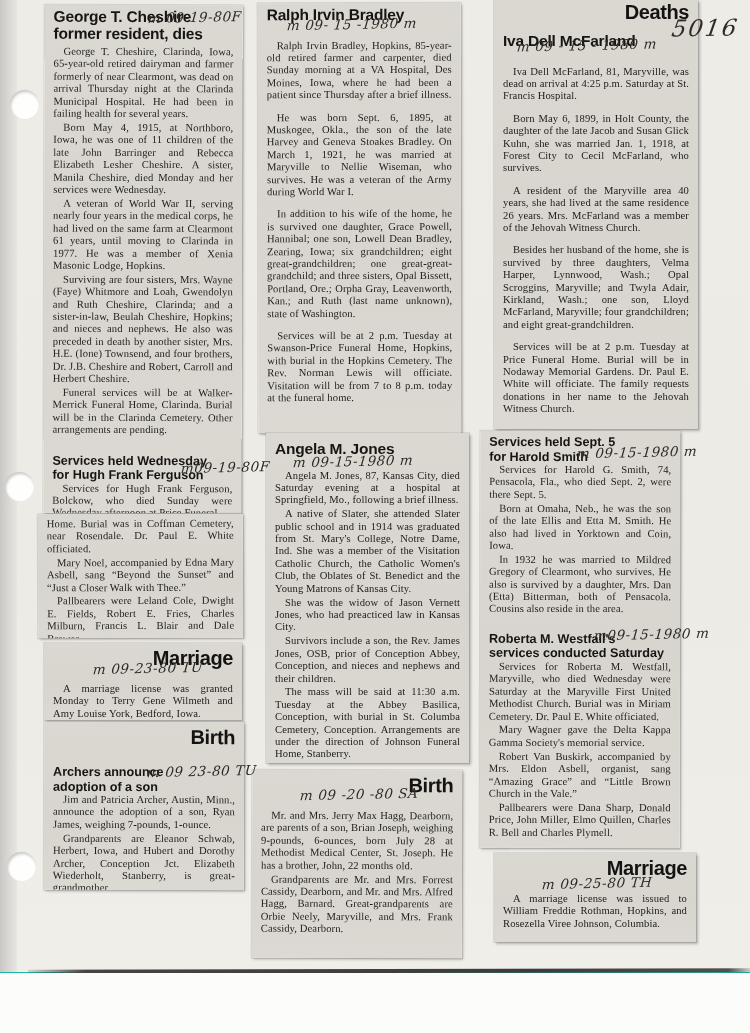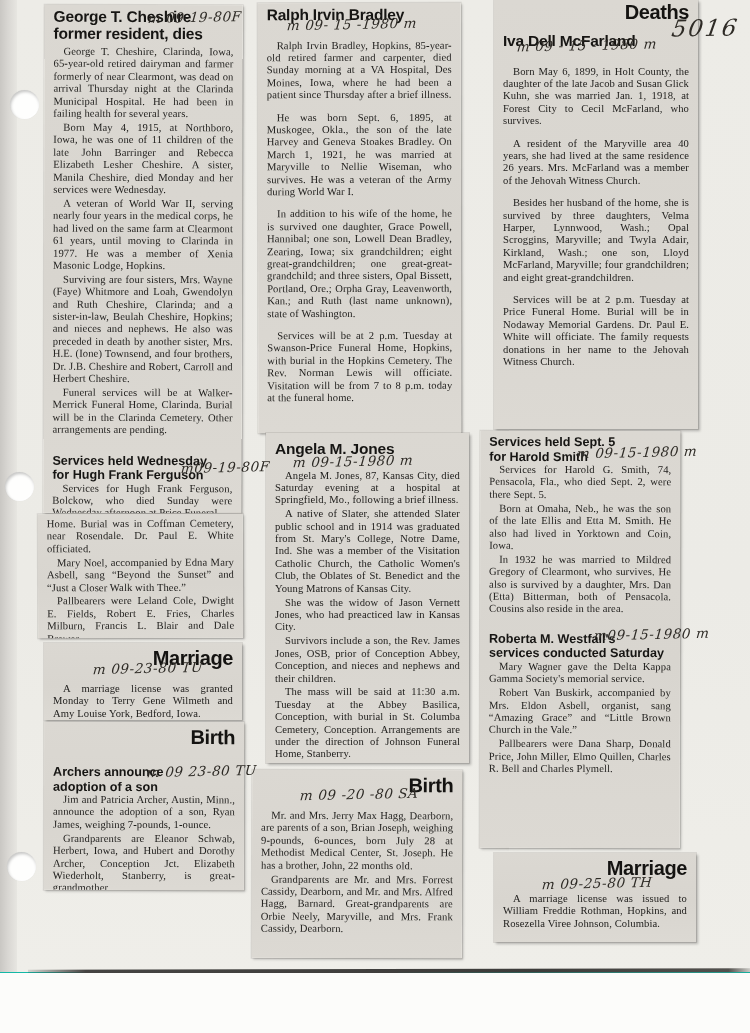--- a/index.html
+++ b/index.html
@@ -131,36 +131,38 @@
     <div class="mt14">
       <p>Mr. and Mrs. Jerry Max Hagg, Dearborn, are parents of a son, Brian Joseph, weighing 9-pounds, 6-ounces, born July 28 at Methodist Medical Center, St. Joseph. He has a brother, John, 22 months old.</p>
       <p>Grandparents are Mr. and Mrs. Forrest Cassidy, Dearborn, and Mr. and Mrs. Alfred Hagg, Barnard. Great-grandparents are Orbie Neely, Maryville, and Mrs. Frank Cassidy, Dearborn.</p>
     </div>
   </article>
 
   <article class="clip spaced" style="left:494px; top:0px; width:204px; height:429px;">
     <h2 class="hl-lg" style="margin-top:-3px;">Deaths</h2>
     <h3 class="hl-md" style="margin-top:10px;">Iva Dell McFarland</h3>
     <div class="mt16">
+      <p>Iva Dell McFarland, 81, Maryville, was dead on arrival at 4:25 p.m. Saturday at St. Francis Hospital.</p>
       <p>Born May 6, 1899, in Holt County, the daughter of the late Jacob and Susan Glick Kuhn, she was married Jan. 1, 1918, at Forest City to Cecil McFarland, who survives.</p>
       <p>A resident of the Maryville area 40 years, she had lived at the same residence 26 years. Mrs. McFarland was a member of the Jehovah Witness Church.</p>
       <p>Besides her husband of the home, she is survived by three daughters, Velma Harper, Lynnwood, Wash.; Opal Scroggins, Maryville; and Twyla Adair, Kirkland, Wash.; one son, Lloyd McFarland, Maryville; four grandchildren; and eight great-grandchildren.</p>
       <p>Services will be at 2 p.m. Tuesday at Price Funeral Home. Burial will be in Nodaway Memorial Gardens. Dr. Paul E. White will officiate. The family requests donations in her name to the Jehovah Witness Church.</p>
     </div>
   </article>
 
   <article class="clip" style="left:480px; top:431px; width:200px; height:417px; transform:rotate(0.1deg);">
     <h3 class="hl-sm"><span>Services held Sept. 5</span><br><span>for Harold Smith</span></h3>
     <div>
       <p>Services for Harold G. Smith, 74, Pensacola, Fla., who died Sept. 2, were there Sept. 5.</p>
       <p>Born at Omaha, Neb., he was the son of the late Ellis and Etta M. Smith. He also had lived in Yorktown and Coin, Iowa.</p>
       <p>In 1932 he was married to Mildred Gregory of Clearmont, who survives. He also is survived by a daughter, Mrs. Dan (Etta) Bitterman, both of Pensacola. Cousins also reside in the area.</p>
     </div>
     <h3 class="hl-sm" style="margin-top:16px;"><span>Roberta M. Westfall's</span><br><span>services conducted Saturday</span></h3>
     <div>
+      <p>Services for Roberta M. Westfall, Maryville, who died Wednesday were Saturday at the Maryville First United Methodist Church. Burial was in Miriam Cemetery. Dr. Paul E. White officiated.</p>
       <p>Mary Wagner gave the Delta Kappa Gamma Society's memorial service.</p>
       <p>Robert Van Buskirk, accompanied by Mrs. Eldon Asbell, organist, sang “Amazing Grace” and “Little Brown Church in the Vale.”</p>
       <p>Pallbearers were Dana Sharp, Donald Price, John Miller, Elmo Quillen, Charles R. Bell and Charles Plymell.</p>
     </div>
   </article>
 
   <article class="clip" style="left:494px; top:853px; width:202px; height:89px;">
     <h2 class="hl-lg">Marriage</h2>
     <div class="mt14">
       <p>A marriage license was issued to William Freddie Rothman, Hopkins, and Rosezella Viree Johnson, Columbia.</p>

